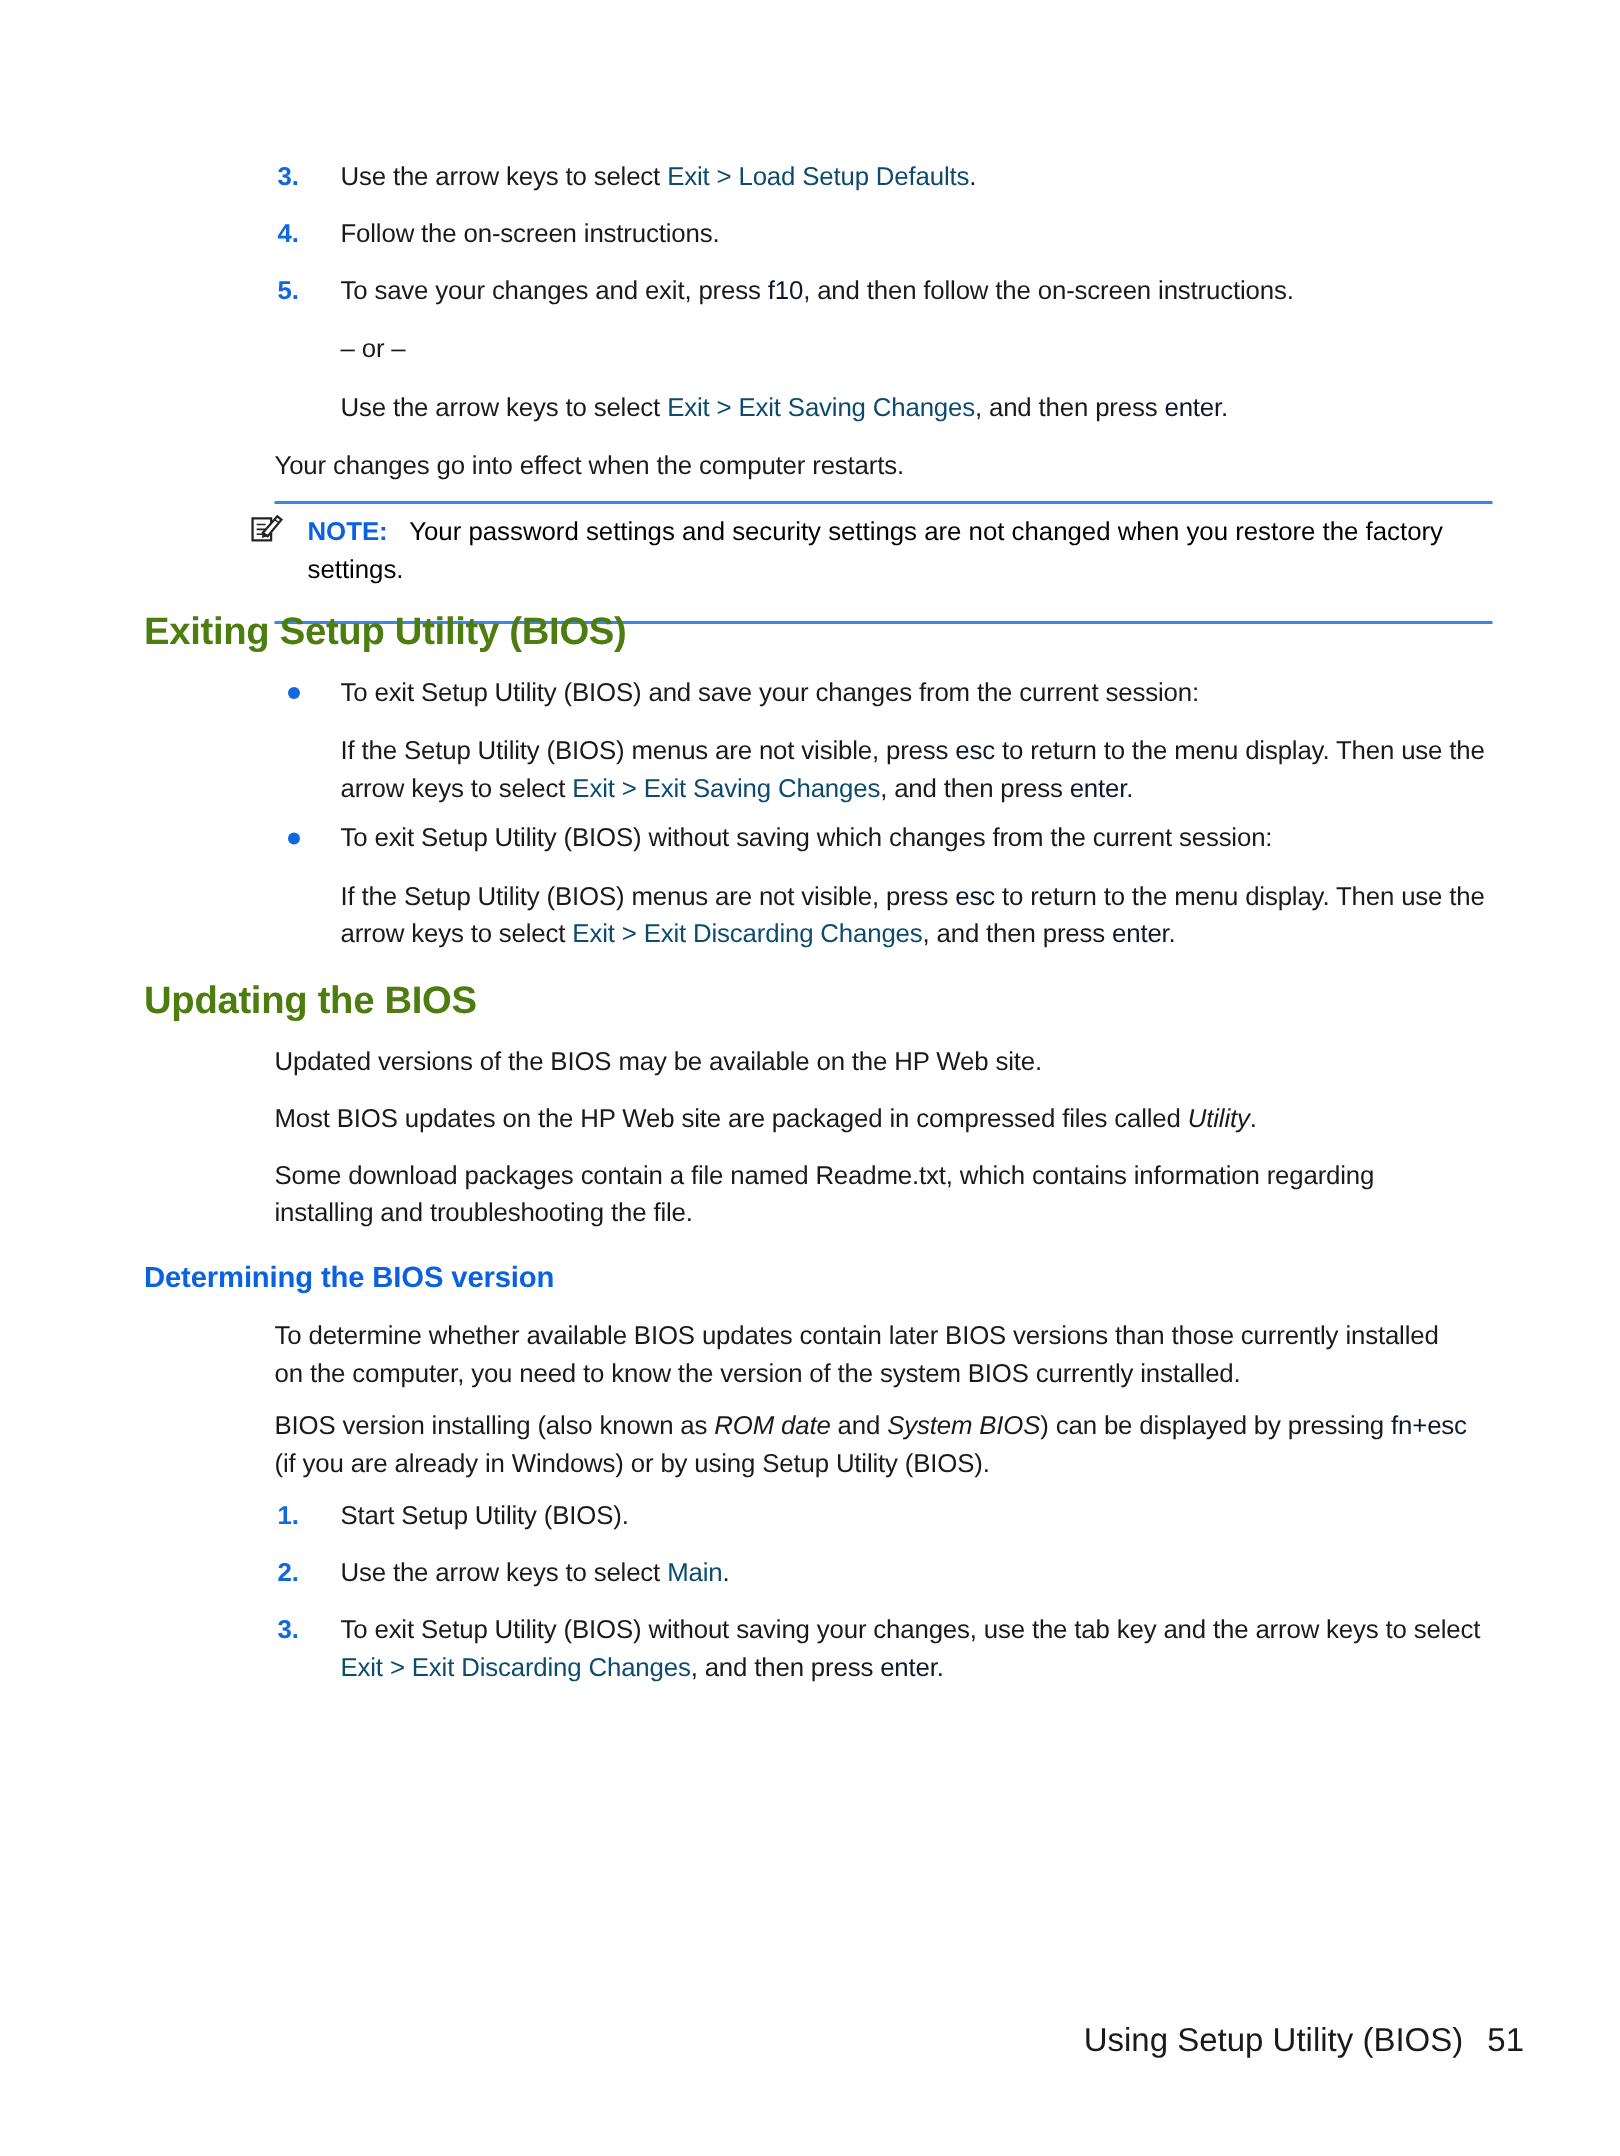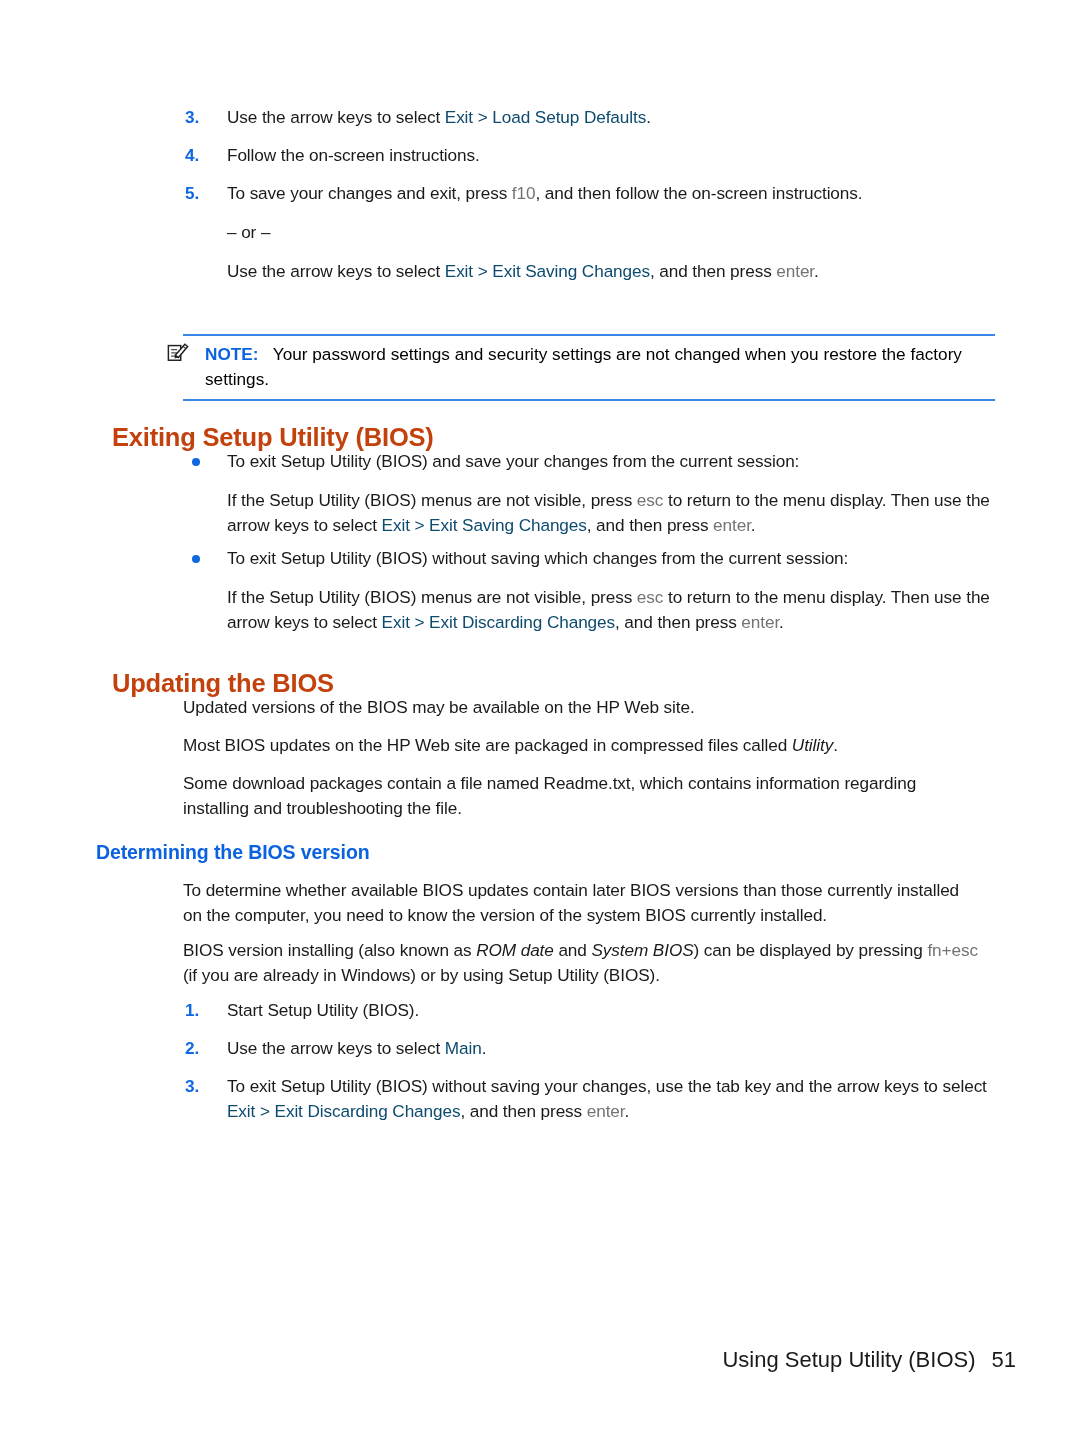--- a/index.html
+++ b/index.html
@@ -28,21 +28,21 @@
     font-size: 17.2px;
     line-height: 25px;
     color: #1a1a1a;
     letter-spacing: -0.1px;
   }
 
   b, .b { font-weight: normal; color:#0c4a6e; }
   i, .i { font-style: italic; }
 
   .key {
-    color: #737373;
+    color: #0f172a;
   }
 
   
   .row {
     position: relative;
     display: flex;
     align-items: flex-start;
   }
   .marker {
     width: 44px;
@@ -67,42 +67,42 @@
     height: 8px;
     border-radius: 50%;
     background: #1068e0;
   }
   .row-text {
     flex: 1 1 auto;
   }
 
   
   h1.sec {
-    margin: 16px;
+    margin: 0;
     font-size: 25.5px;
     line-height: 30px;
     font-weight: bold;
-    color: #c2410c;
+    color: #4d7c0f;
     letter-spacing: -0.2px;
   }
   h2.sub {
     margin: 0;
     font-size: 19.5px;
     line-height: 24px;
     font-weight: bold;
     color: #0a62e0;
     letter-spacing: -0.1px;
   }
 
   
   .note {
     position: relative;
     border-top: 2px solid #3a86e8;
     border-bottom: 2px solid #3a86e8;
-    padding: 6px 0 7px 0;
+    padding: 6px 0 22px 0;
   }
   .note-body {
     padding-left: 22px;
     font-size: 17.2px;
     line-height: 25px;
   }
   .note-label {
     color: #0a62e0;
     font-weight: bold;
     letter-spacing: 0px;
@@ -164,20 +164,21 @@
     </div>
 
     <div class="row" style="margin-top:14px;">
       <div class="marker"></div>
       <div class="row-text body-text">
         <span>Use the arrow keys to select </span><b>Exit &gt; Exit Saving Changes</b><span>, and then press </span><span class="key">enter</span><span>.</span>
       </div>
     </div>
   </div>
 
+  <div class="abs body-text" style="left:183px; top:298px; width:812px;">Your changes go into effect when the computer restarts.</div>
 
   <div class="abs note" style="left:183px; top:334px; width:812px;">
     <span class="note-icon">
       <svg viewBox="0 0 24 24" width="22" height="22" aria-hidden="true">
         <rect x="1.5" y="5" width="13.5" height="16" fill="#ffffff" stroke="#222" stroke-width="1.6"></rect>
         <line x1="4.5" y1="9.5" x2="11" y2="9.5" stroke="#222" stroke-width="1.1"></line>
         <line x1="4.5" y1="13" x2="11" y2="13" stroke="#222" stroke-width="1.1"></line>
         <line x1="4.5" y1="16.5" x2="9" y2="16.5" stroke="#222" stroke-width="1.1"></line>
         <path d="M9 15.5 L19.5 3.5 L22.5 6 L12.5 18 Z" fill="#ffffff" stroke="#222" stroke-width="1.6"></path>
         <path d="M9 15.5 L12.5 18 L8.2 19.2 Z" fill="#222"></path>

